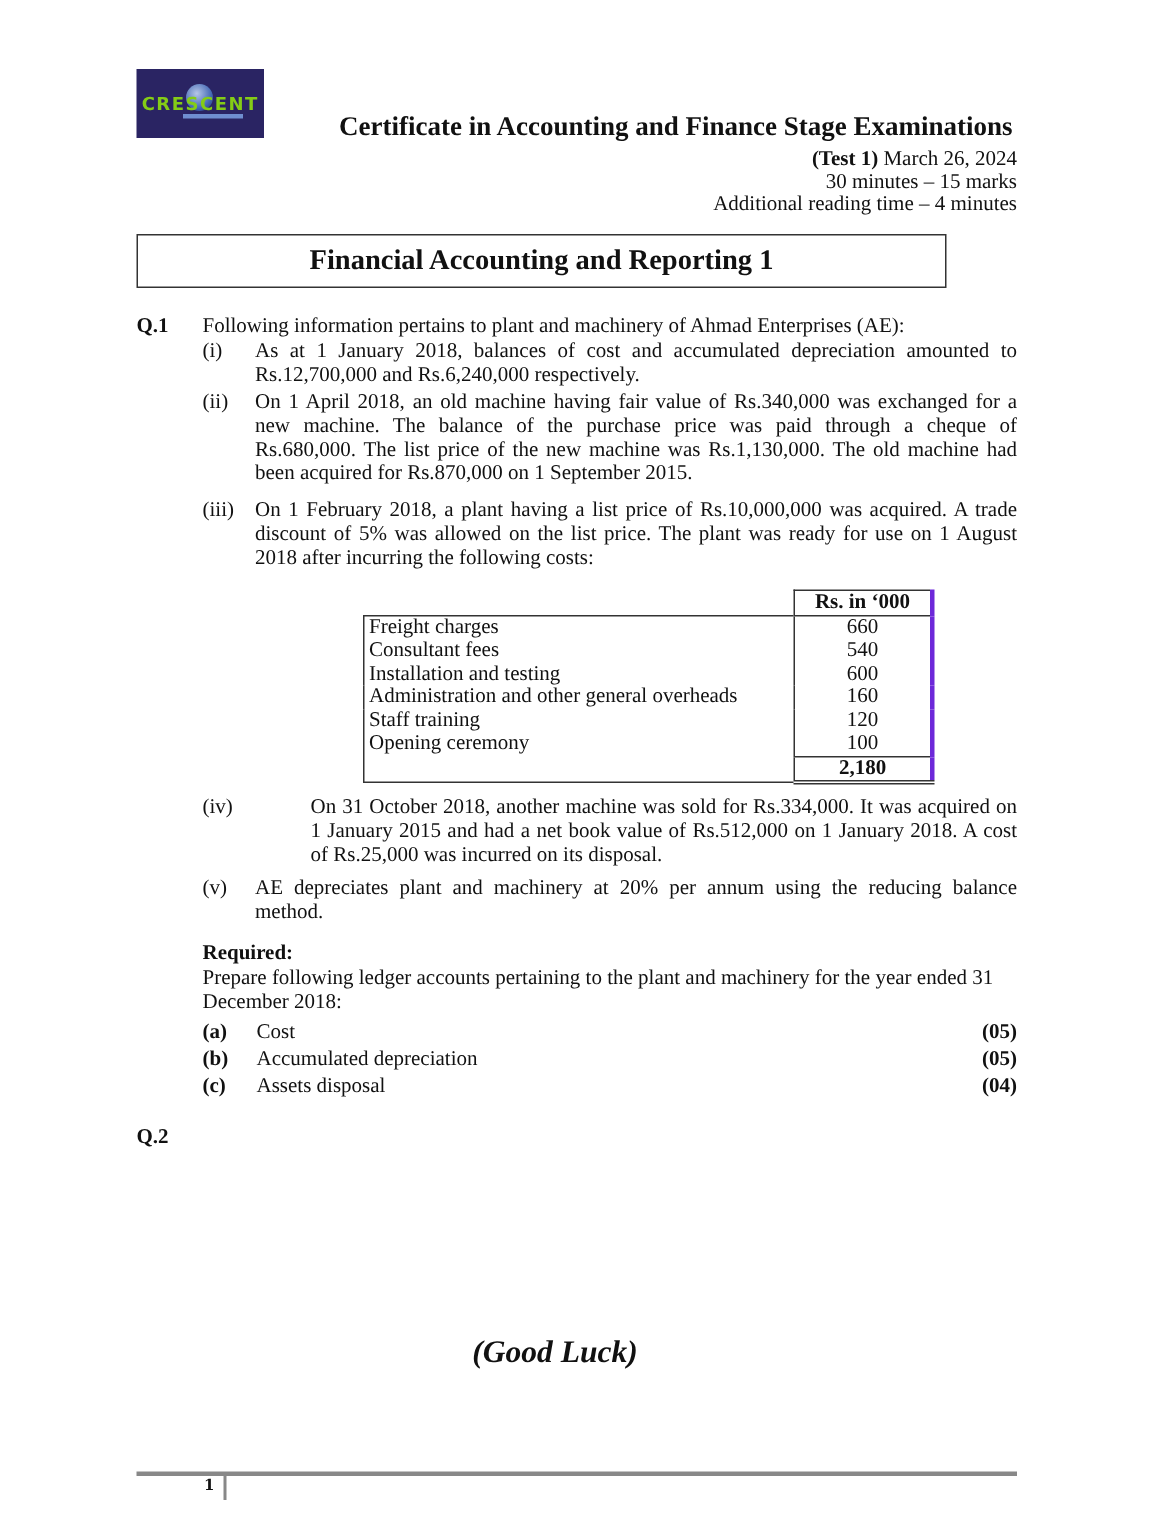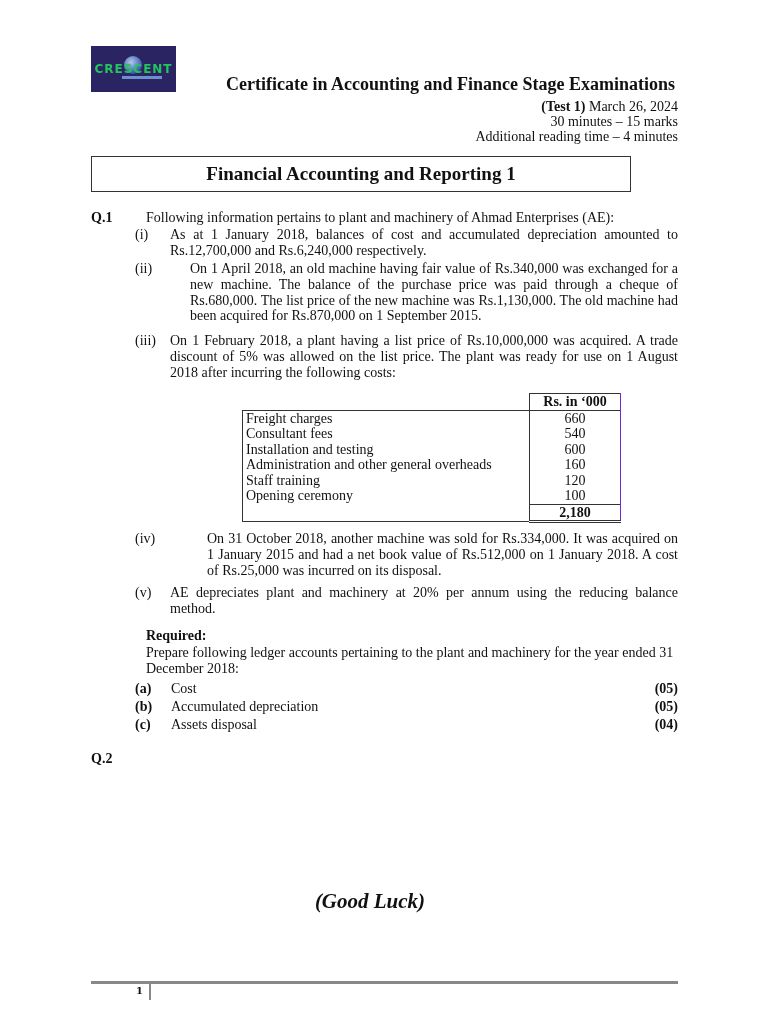--- a/index.html
+++ b/index.html
@@ -1,40 +1,40 @@
 <!DOCTYPE html>
 <html><head>
 <meta charset="utf-8">
 <style>
   html, body { margin: 0; padding: 0; background: #ffffff; }
   body { width: 768px; height: 1024px; position: relative; overflow: hidden;
          font-family: "Liberation Serif", "DejaVu Serif", serif; color: #111; font-size: 14px; }
   .abs { position: absolute; }
   .logo { left: 91px; top: 46px; width: 85px; height: 46px; background: #2a2463;
           display: flex; align-items: center; justify-content: center; }
-  .logo-inner { position: relative; color: #22c55e; font-family: "DejaVu Sans", sans-serif;
+  .logo-inner { position: relative; color: #84cc16; font-family: "DejaVu Sans", sans-serif;
                 font-size: 12px; letter-spacing: 1px; font-weight: bold; }
   .logo-globe { position: absolute; left: 30px; top: -6px; width: 18px; height: 18px;
                 border-radius: 50%; background: radial-gradient(circle at 40% 35%, #cfe3ff, #4a76c4 60%, #1c2c70); opacity: 0.85; }
   .logo-text { position: relative; }
   .logo-sub { position: absolute; left: 28px; top: 14px; width: 40px; height: 3px; background: #6f8ed0; }
   .hdr-title { right: 93px; top: 74px; font-size: 18px; font-weight: bold; white-space: nowrap; }
   .hdr-line { right: 90px; font-size: 14px; white-space: nowrap; text-align: right; }
   .paper-box { left: 91px; top: 156px; width: 540px; height: 36px; border: 1px solid #333;
                box-sizing: border-box; display: flex; align-items: center; justify-content: center;
                font-size: 19px; font-weight: bold; }
   .qnum { left: 91px; font-weight: bold; font-size: 14px; }
-  .para { left: 135px; width: 543px; font-size: 14px; line-height: 15.8px; text-align: justify; margin-left: 11px; }
+  .para { left: 135px; width: 543px; font-size: 14px; line-height: 15.8px; text-align: justify; }
   .item { left: 135px; width: 543px; font-size: 14px; line-height: 15.8px; display: flex; }
   .item .roman { width: 35px; flex: 0 0 35px; }
   .item .txt { flex: 1; text-align: justify; }
   table.costs { position: absolute; left: 242px; top: 393px; border-collapse: collapse; font-size: 14px; line-height: 15.5px; }
   table.costs td { padding: 0 3px; }
   .cdesc { width: 280px; border-left: 1px solid #333; }
-  .camt { width: 84px; text-align: center; border-left: 1px solid #333; border-right: 1px solid #6d28d9; }
+  .camt { width: 84px; text-align: center; border-left: 1px solid #333; border-right: 3px solid #6d28d9; }
   .hrow .camt { border-top: 1px solid #333; font-weight: bold; }
   .hrow .cdesc { border-left: none; }
   .first td { border-top: 1px solid #333; }
   .totrow .cdesc { border-bottom: 1px solid #333; }
   .totrow .camt { border-top: 1px solid #333; border-bottom: 3px double #333; font-weight: bold; }
   .req-row { left: 135px; width: 543px; display: flex; font-size: 14px; line-height: 18px; }
   .req-row .letter { width: 36px; font-weight: bold; }
   .req-row .label { flex: 1; }
   .req-row .marks { font-weight: bold; }
   .goodluck { left: 0; width: 740px; top: 889px; text-align: center; font-size: 21px; font-weight: bold; font-style: italic; }
@@ -64,21 +64,21 @@
   <span>Financial Accounting and Reporting 1</span>
 </div>
 
 <div class="abs qnum" style="top:210px;">Q.1</div>
 <div class="abs para" style="top:210px;">Following information pertains to plant and machinery of Ahmad Enterprises (AE):</div>
 
 <div class="abs item" style="top:227px;">
   <span class="roman">(i)</span>
   <span class="txt">As at 1 January 2018, balances of cost and accumulated depreciation amounted to Rs.12,700,000 and Rs.6,240,000 respectively.</span>
 </div>
-<div class="abs item" style="top:261px;gap:20px;">
+<div class="abs item" style="top:261px;">
   <span class="roman">(ii)</span>
   <span class="txt">On 1 April 2018, an old machine having fair value of Rs.340,000 was exchanged for a new machine. The balance of the purchase price was paid through a cheque of Rs.680,000. The list price of the new machine was Rs.1,130,000. The old machine had been acquired for Rs.870,000 on 1 September 2015.</span>
 </div>
 <div class="abs item" style="top:333px;">
   <span class="roman">(iii)</span>
   <span class="txt">On 1 February 2018, a plant having a list price of Rs.10,000,000 was acquired. A trade discount of 5% was allowed on the list price. The plant was ready for use on 1 August 2018 after incurring the following costs:</span>
 </div>
 
 <table class="costs">
   <tbody>

